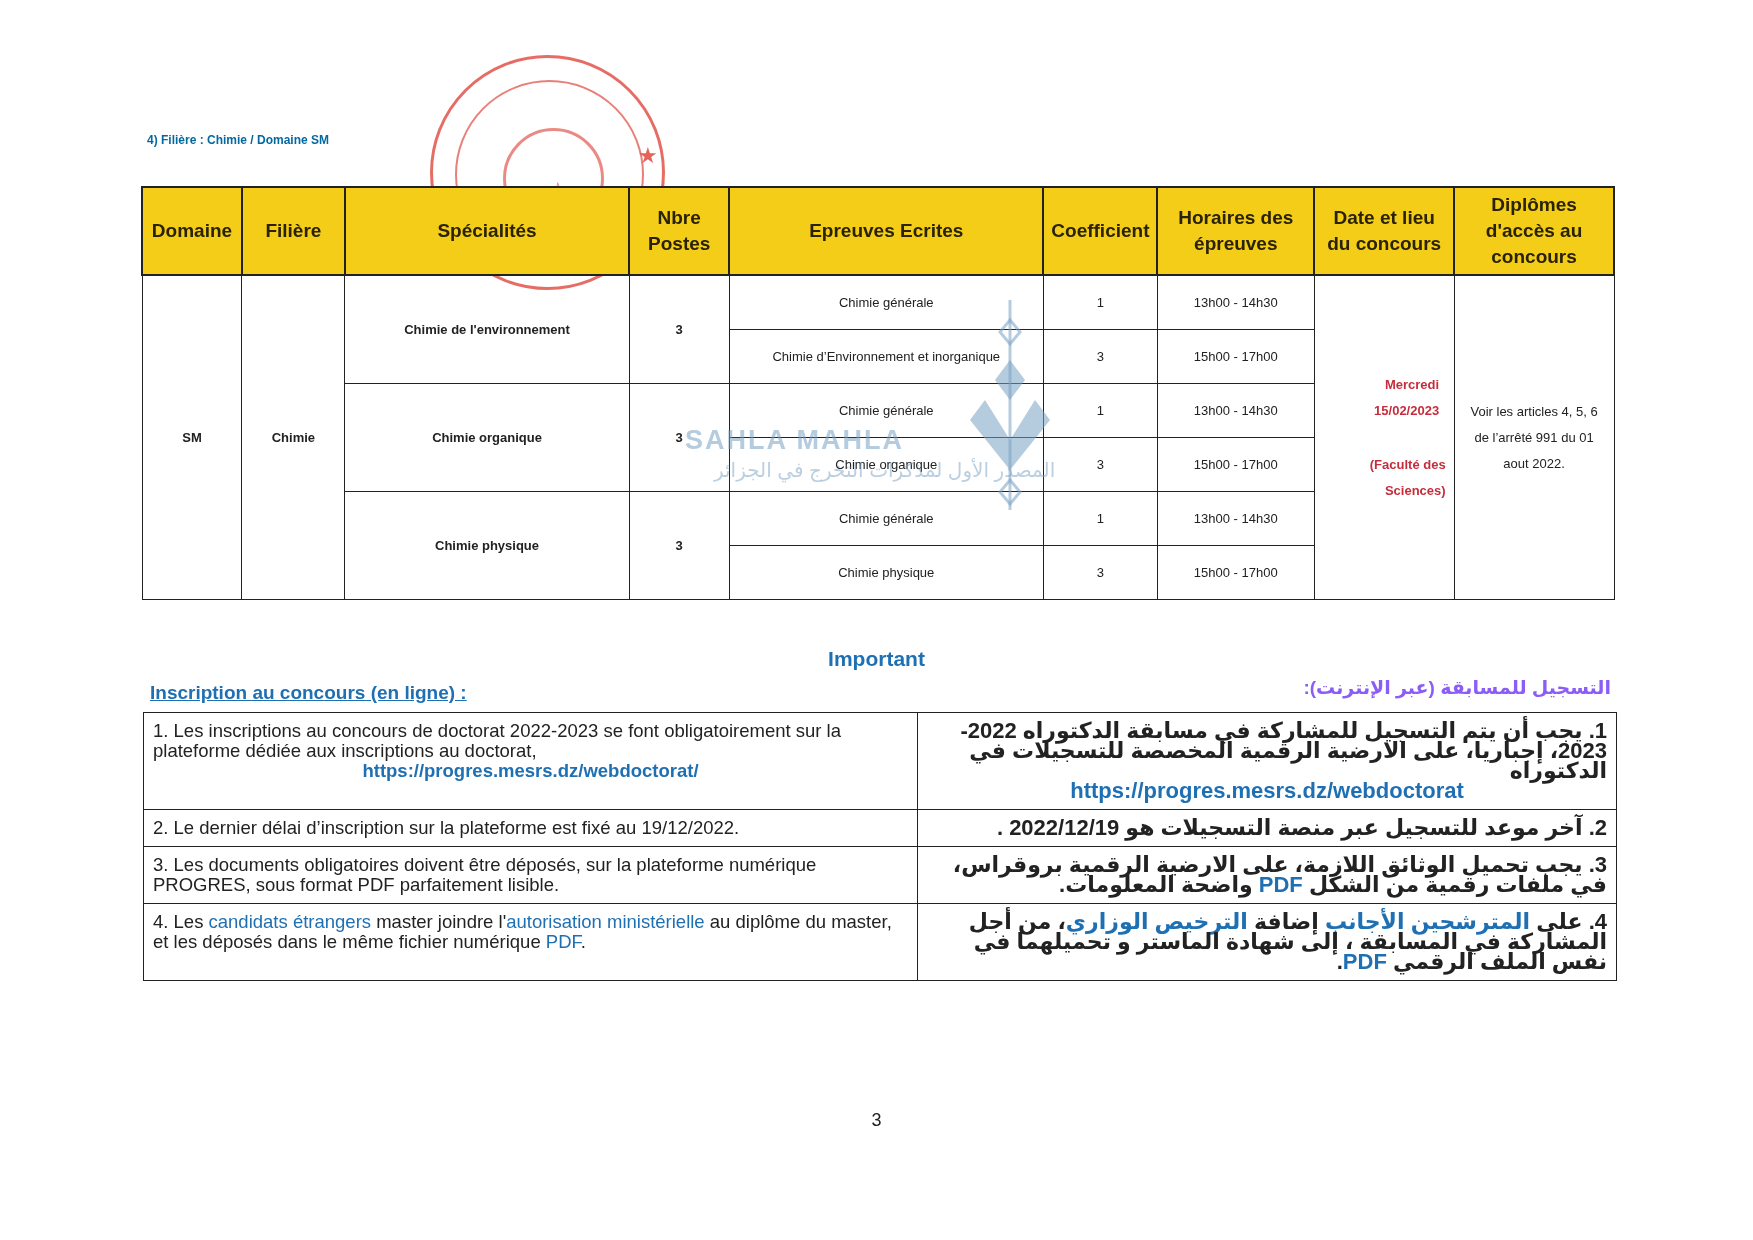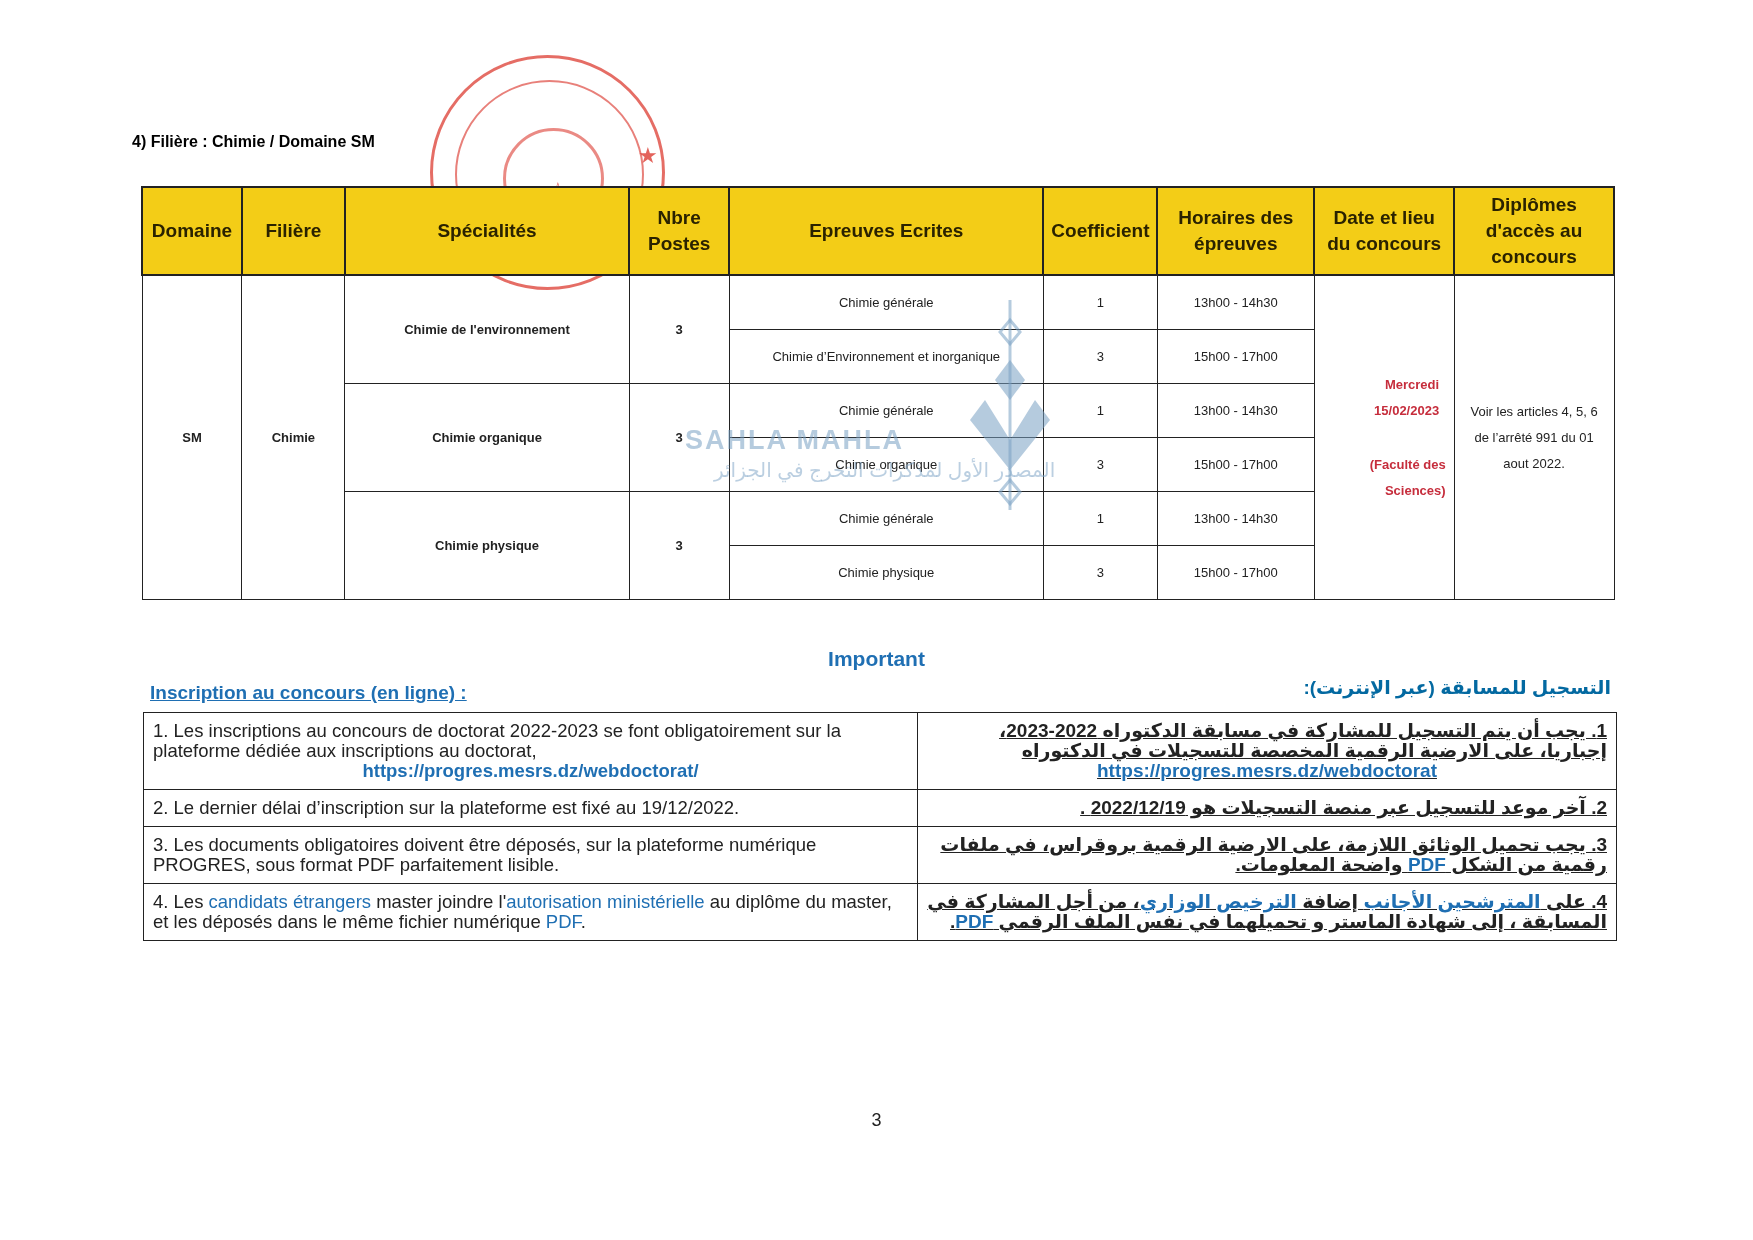--- a/index.html
+++ b/index.html
@@ -1,41 +1,41 @@
 <!DOCTYPE html>
 <html><head>
 <meta charset="utf-8">
 <style>
   html,body{margin:0;padding:0;background:#fff;}
   body{width:1753px;height:1240px;position:relative;overflow:hidden;font-family:"Liberation Sans","DejaVu Sans",sans-serif;color:#222;}
   .page{position:absolute;left:0;top:0;width:1753px;height:1240px;}
-  .title{position:absolute;left:132px;top:133px;font-size:16px;font-weight:bold;color:#000000;}
+  .title{position:absolute;left:147px;top:133px;font-size:12px;font-weight:bold;color:#0369a1;}
   table{border-collapse:collapse;}
   .main-table{position:absolute;left:141px;top:186px;width:1474px;}
   .main-table th{background:#f3cd17;font-weight:bold;font-size:19px;color:#2a2200;border:2px solid #222;padding:4px 6px;text-align:center;line-height:26px;height:76px;}
   .main-table td{border:1.5px solid #222;font-size:13px;text-align:center;padding:4px 8px;line-height:26px;}
   .main-table td.bold{font-weight:bold;}
   .main-table td.red{color:#c62d3c;font-weight:bold;text-align:right;}
   .sub-row td{height:45px;}
   .stamp{position:absolute;left:430px;top:55px;width:235px;height:235px;border-radius:50%;border:3px solid rgba(220,60,50,.75);box-sizing:border-box;pointer-events:none;}
   .stamp::after{content:"";position:absolute;left:22px;top:22px;width:185px;height:185px;border-radius:50%;border:2px solid rgba(220,60,50,.65);}
   .stamp-inner{position:absolute;left:70px;top:70px;width:95px;height:95px;border-radius:50%;border:3px solid rgba(220,60,50,.6);}
   .stamp-star{position:absolute;color:rgba(220,60,50,.8);font-size:22px;}
   .watermark{position:absolute;left:685px;top:425px;font-size:27px;color:rgba(120,160,195,.55);font-weight:bold;letter-spacing:2px;pointer-events:none;}
   .watermark-sub{position:absolute;left:714px;top:458px;font-size:20px;color:rgba(120,160,195,.5);direction:rtl;pointer-events:none;}
   .wm-logo{position:absolute;left:965px;top:300px;width:90px;height:210px;pointer-events:none;}
   .hm{position:absolute;left:0;width:1753px;text-align:center;color:#1f6fb3;font-weight:bold;}
   .hm-ar{top:618px;font-size:20px;}
   .hm-fr{top:647px;font-size:21px;}
   .insc-fr{position:absolute;left:150px;top:682px;font-size:19px;color:#1f6fb3;font-weight:bold;text-decoration:underline;}
-  .insc-ar{position:absolute;right:142px;top:676px;font-size:19px;color:#0369a1;font-weight:bold;direction:rtl;}
+  .insc-ar{position:absolute;right:142px;top:676px;font-size:19px;color:#8b5cf6;font-weight:bold;direction:rtl;}
   .info-table{position:absolute;left:143px;top:712px;width:1474px;}
   .info-table td{border:1.5px solid #222;font-size:18.5px;vertical-align:top;padding:8px 9px;line-height:20px;}
   .info-table td.fr{width:755px;}
-  .info-table td.ar{direction:rtl;text-align:right;font-weight:bold;font-size:19px;text-decoration:underline;}
+  .info-table td.ar{direction:rtl;text-align:right;font-weight:bold;font-size:22px;}
   .link{color:#1f6fb3;font-weight:bold;}
   .blue{color:#1f6fb3;}
   .center{text-align:center;}
   .pagenum{position:absolute;left:0;width:1753px;top:1110px;text-align:center;font-size:18px;}
 </style>
 </head>
 <body>
 
 <div class="page">
 

